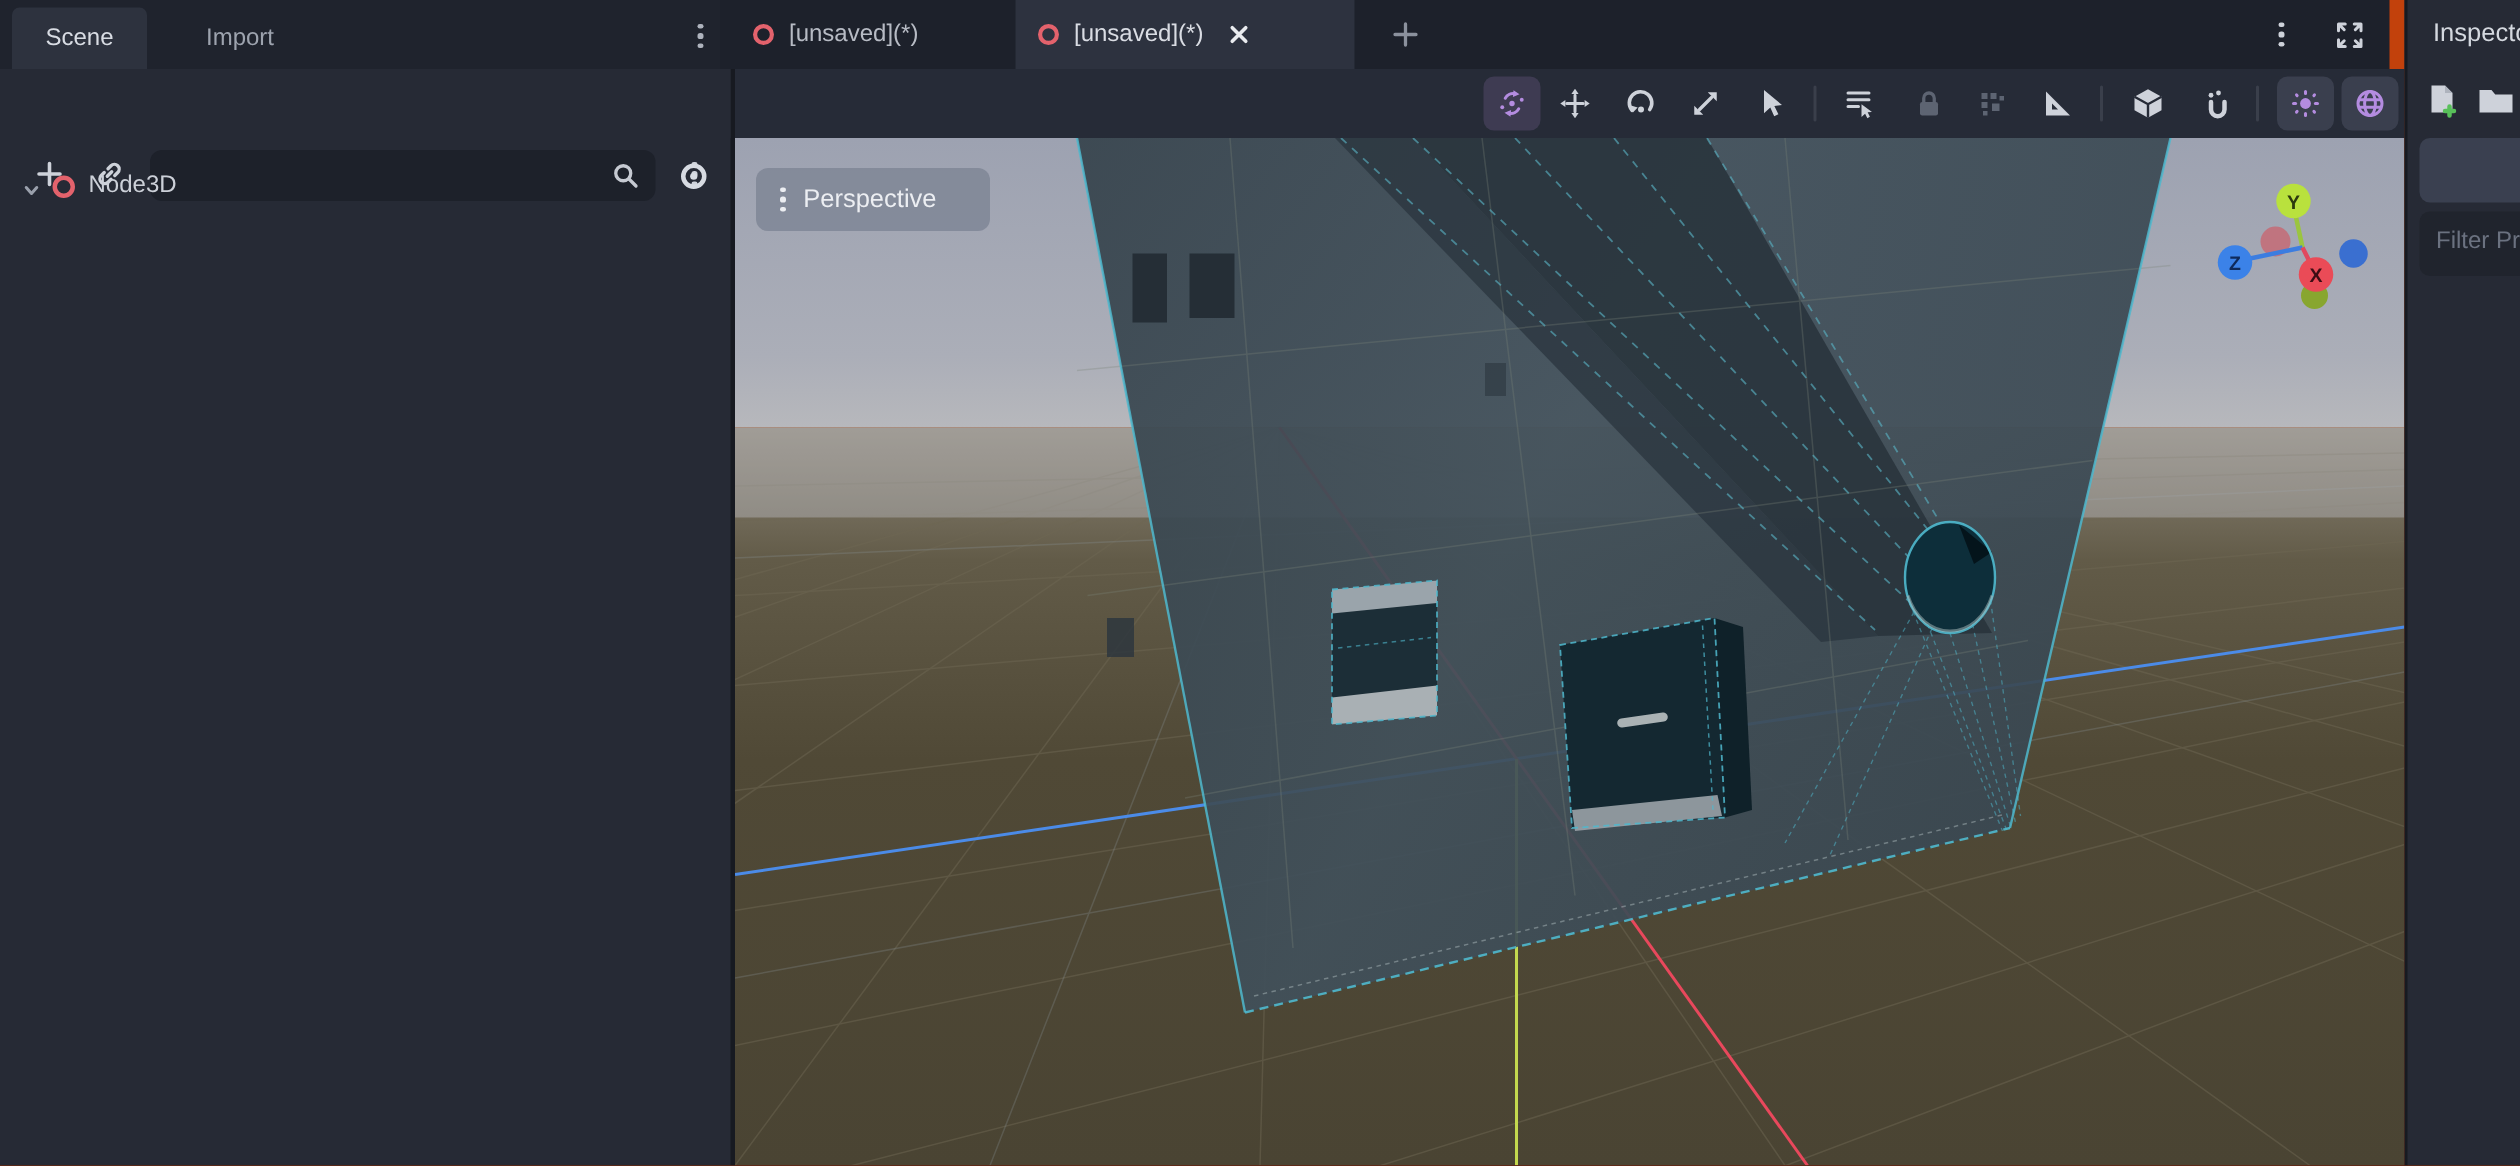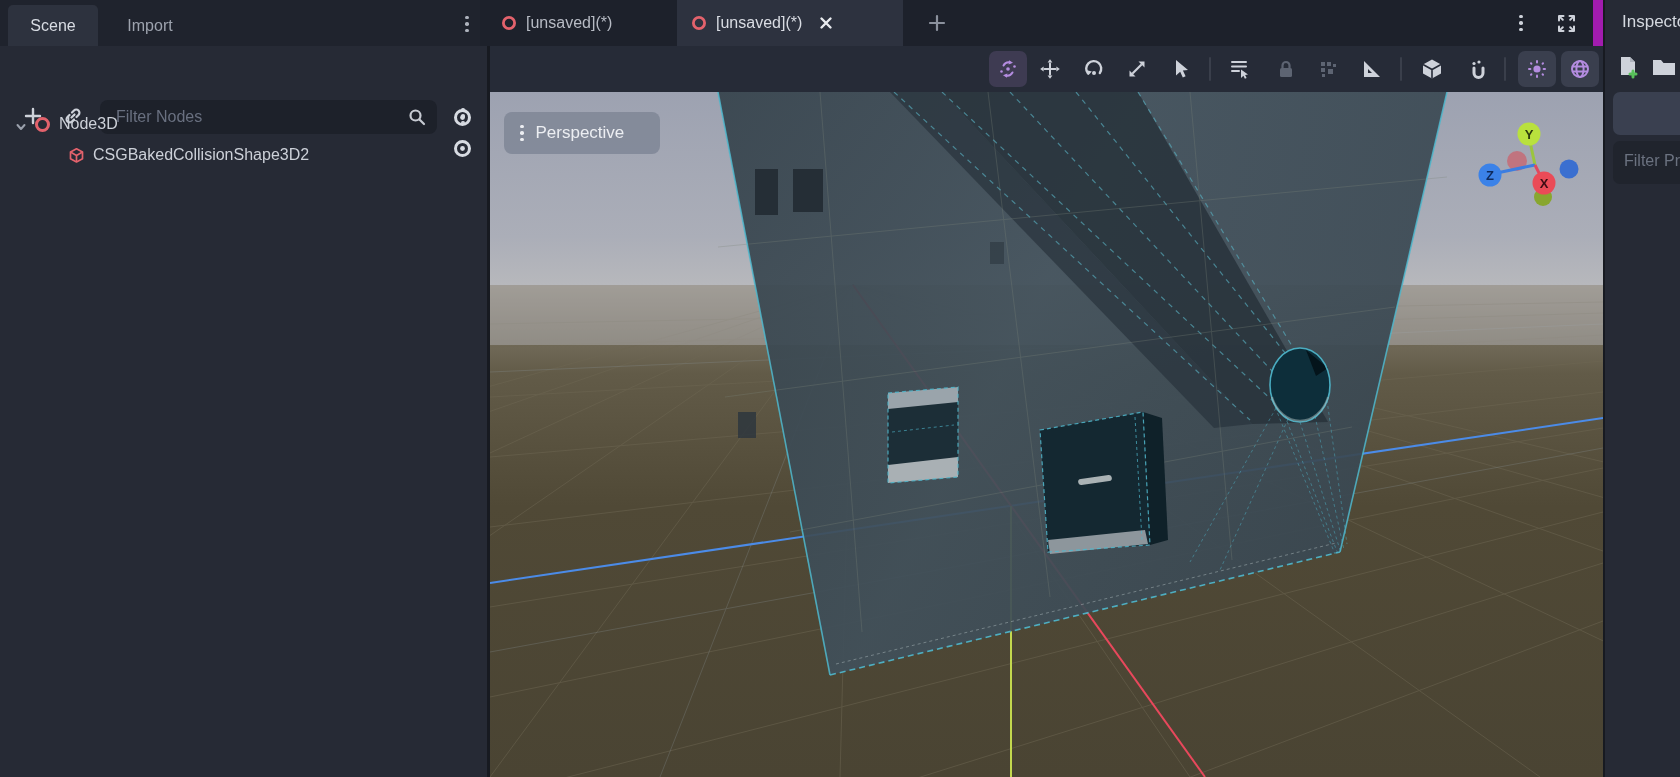--- a/index.html
+++ b/index.html
@@ -1,31 +1,31 @@
 <!DOCTYPE html>
 <html><head>
 <meta charset="utf-8">
 <style>
   html,body{margin:0;padding:0;background:#14161d;}
   *{box-sizing:border-box;}
   #app{
     position:relative;width:1680px;height:777px;overflow:hidden;
-    background:#a21caf;
+    background:#c2410c;
     font-family:"Liberation Sans", sans-serif;
     -webkit-font-smoothing:antialiased;
     color:#ccd1da;
   }
   
   #left-panel{position:absolute;left:0;top:0;width:490px;height:777px;background:#262a35;border-right:3px solid #171a21;}
   #left-tabstrip{position:absolute;left:0;top:0;width:100%;height:46px;background:#1f232d;}
   .ltab{position:absolute;top:5px;height:41px;display:flex;align-items:center;justify-content:center;font-size:16px;border-radius:5px 5px 0 0;}
   .ltab.active{background:#2d323e;color:#d8dce3;}
   .ltab.inactive{color:#9da3ae;}
   #scene-tab{left:8px;width:90px;}
-  #import-tab{left:100px;width:100px;}
+  #import-tab{left:110px;width:100px;}
   #filter-row{position:absolute;left:0;top:46px;width:100%;height:46px;background:#262a35;}
   .icon-btn{display:flex;align-items:center;justify-content:center;border-radius:6px;cursor:default;}
   #add-node-btn{position:absolute;left:16px;top:53px;width:34px;height:34px;}
   #link-node-btn{position:absolute;left:56px;top:53px;width:34px;height:34px;}
   #filter-nodes-box{position:absolute;left:100px;top:54px;width:337px;height:34px;background:#1d212a;border-radius:8px;}
   #filter-nodes-input{position:absolute;left:14px;top:0;width:280px;height:34px;background:transparent;border:none;outline:none;color:#cdd1d9;font-size:16px;font-family:"Liberation Sans",sans-serif;}
   #filter-nodes-input::placeholder{color:#697080;}
   #filter-search-icon{position:absolute;right:10px;top:7px;}
   #left-filter-kebab{position:absolute;left:448px;top:53px;width:30px;height:34px;}
   #left-tab-kebab{position:absolute;left:452px;top:8px;width:30px;height:32px;}
@@ -101,21 +101,20 @@
       <div id="link-node-btn" class="icon-btn">
         <svg width="20" height="20" viewBox="0 0 20 20">
           <g stroke="#ced2da" stroke-width="2.2" fill="none" stroke-linecap="round">
             <path d="M8.5 11.5 L11.5 8.5"></path>
             <path d="M9 6.5 L11 4.5 a3 3 0 0 1 4.5 4.5 L13.5 11"></path>
             <path d="M11 13.5 L9 15.5 a3 3 0 0 1 -4.5 -4.5 L6.5 9"></path>
           </g>
         </svg>
       </div>
       <div id="filter-nodes-box">
-        <input id="filter-nodes-input" placeholder="Filter Nodes" style="">
         <svg id="filter-search-icon" width="20" height="20" viewBox="0 0 20 20">
           <circle cx="8.5" cy="8.5" r="5" stroke="#c6cad2" stroke-width="2.2" fill="none"></circle>
           <path d="M12.5 12.5 L17 17" stroke="#c6cad2" stroke-width="2.2" stroke-linecap="round"></path>
         </svg>
       </div>
       <div id="left-filter-kebab" class="icon-btn">
         <span class="kebab-dots" style="color:#ced2da">
             <i></i>
             <i></i>
             <i></i>
@@ -141,37 +140,20 @@
           <svg width="21" height="21" viewBox="0 0 21 21">
             <circle cx="10.5" cy="10.5" r="7" stroke="#d7dbe2" stroke-width="3" fill="none"></circle>
             <circle cx="10.5" cy="10.5" r="2.4" fill="#d7dbe2"></circle>
           </svg>
         </span>
       </div>
 
 
 
 
-      <div class="tree-row" style="padding-left:64px">
-        <span class="nicon">
-          <svg width="17" height="17" viewBox="0 0 17 17">
-            <g stroke="#e3626c" stroke-width="1.7" fill="none" stroke-linejoin="round">
-              <path d="M8.5 1.8 L14.5 5.1 V11.7 L8.5 15 L2.5 11.7 V5.1 Z"></path>
-              <path d="M2.5 5.1 L8.5 8.4 L14.5 5.1 M8.5 8.4 V15"></path>
-            </g>
-          </svg>
-        </span>
-        <span class="lbl">CSGBakedCollisionShape3D2</span>
-        <span class="row-right">
-          <svg width="21" height="21" viewBox="0 0 21 21">
-            <circle cx="10.5" cy="10.5" r="7" stroke="#d7dbe2" stroke-width="3" fill="none"></circle>
-            <circle cx="10.5" cy="10.5" r="2.4" fill="#d7dbe2"></circle>
-          </svg>
-        </span>
-      </div>
     </div>
   </div>
 
   <div id="scene-tabstrip">
     <div class="stab" id="stab-1">
       <svg width="16" height="16" viewBox="0 0 16 16">
         <circle cx="8" cy="8" r="5.6" stroke="#e3626c" stroke-width="2.8" fill="none"></circle>
       </svg>
       <span>[unsaved](*)</span>
     </div>

